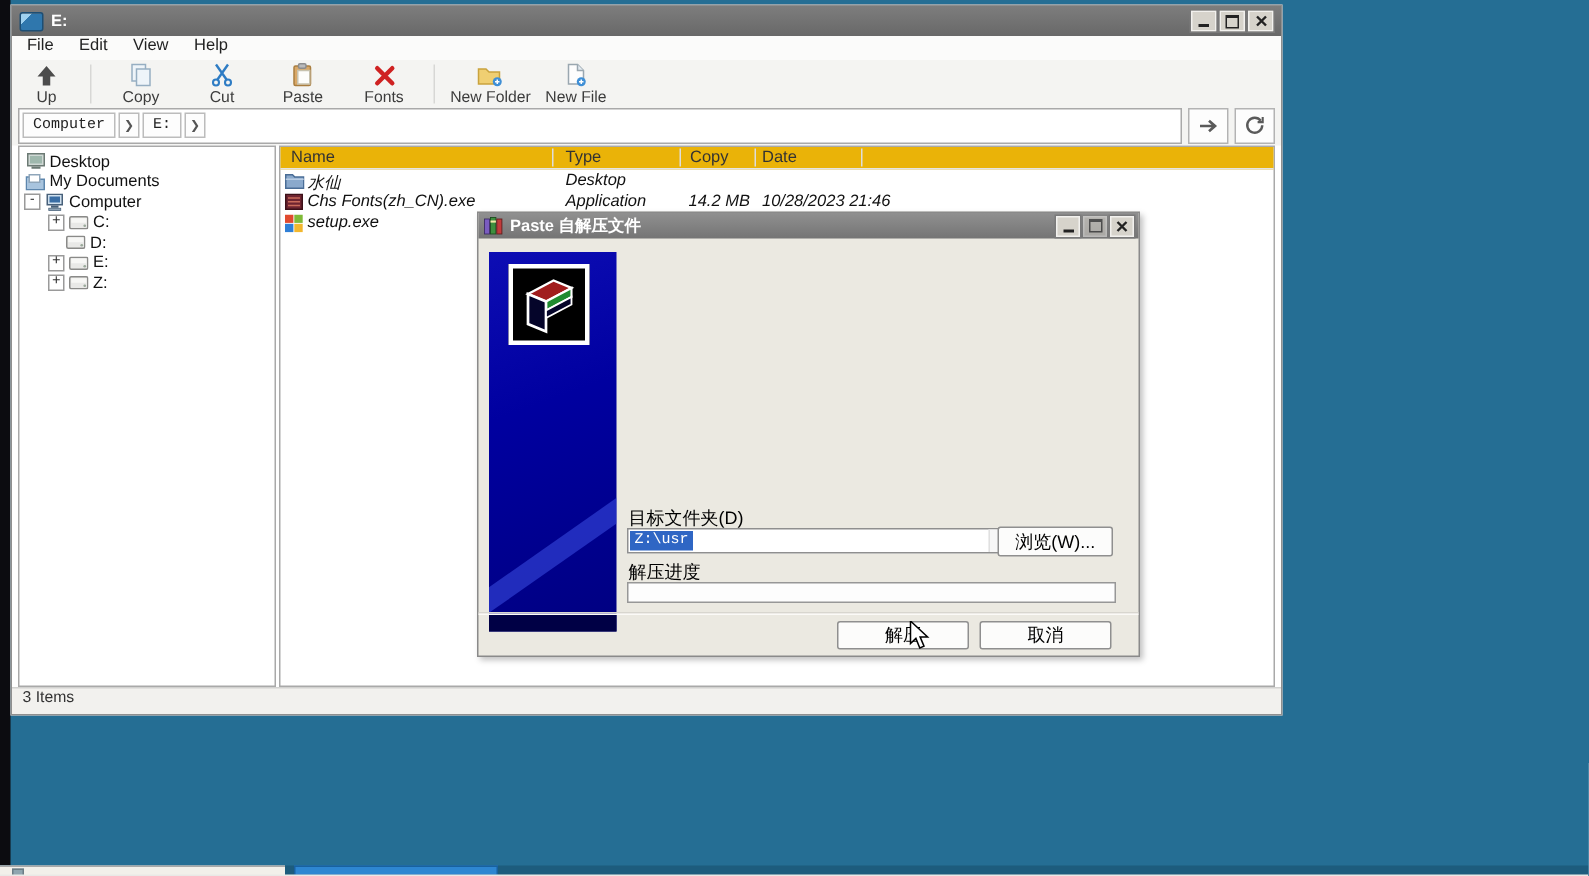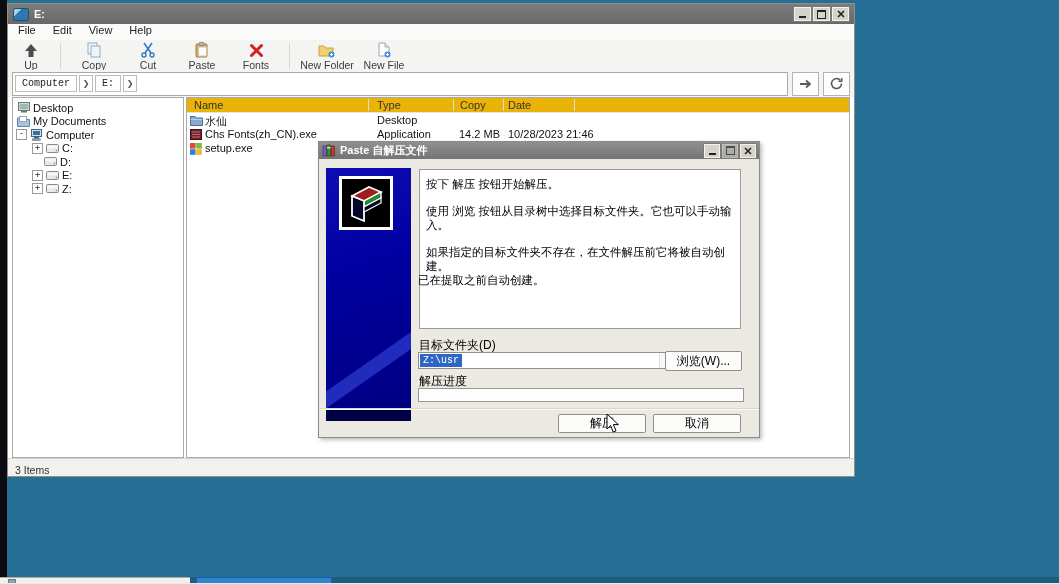--- a/index.html
+++ b/index.html
@@ -39,25 +39,25 @@
   .trow{display:flex;align-items:center;height:13.5px;white-space:nowrap;}
   .expbox{width:9px;height:9px;border:1px solid #9a9a9a;background:#fff;font-size:9px;line-height:7px;
           text-align:center;color:#333;flex:none;margin-right:3px;font-family:"DejaVu Sans Mono",monospace;}
   .expspace{width:12px;flex:none;}
   .ticon{width:13px;height:12px;flex:none;margin-right:3px;display:flex;align-items:center;justify-content:center;}
   .list-panel{left:178px;top:93px;width:664px;height:361px;border:1px solid #a9a9a9;background:#fff;
               box-sizing:border-box;font-size:11px;color:#111;}
   .lheader{position:absolute;left:0;top:0;right:0;height:14px;background:#eab308;border-bottom:1px solid #e4e4e4;
            font-size:11px;color:#333;}
   .hsep{position:absolute;top:1px;width:1px;height:12px;background:#ddd;}
-  .lrow{position:absolute;left:0;right:0;height:14px;display:block;}
+  .lrow{position:absolute;left:0;right:0;height:14px;display:block;font-style:italic;}
   .cell{position:absolute;top:0;white-space:nowrap;}
   .ficon{position:absolute;left:3px;top:1px;width:12px;height:11px;}
   .e-status{left:0;top:454px;right:0;height:17px;background:#f2f1ee;border-top:1px solid #d2d2d0;
-            font-size:10.5px;color:#333;display:flex;align-items:flex-end;padding:0 7px;}
+            font-size:10.5px;color:#333;display:flex;align-items:flex-start;padding:0 7px;}
   
   #dialog{left:318px;top:141px;width:440px;height:295px;background:#ebe9e1;border:1px solid #8a8a8a;
           box-shadow:2px 2px 4px rgba(0,0,0,.25);}
   .d-titlebar{left:0;top:0;right:0;height:17px;background:linear-gradient(#909090,#747474);
               display:flex;align-items:center;padding:0 3px;color:#fff;font-size:11px;font-weight:bold;}
   .d-titlebar .winbtns .wbtn{width:14px;height:12px;}
   .bluepanel{left:7px;top:26px;width:85px;height:253px;background:linear-gradient(160deg,#0d0db4 0%,#0000a0 40%,#000080 100%);overflow:hidden;}
   .swoosh{position:absolute;left:-20px;top:190px;width:140px;height:14px;background:rgba(60,80,230,.55);
           transform:rotate(-35deg);}
   .logo-frame{position:absolute;left:13px;top:8px;width:54px;height:54px;background:#000;border:3px solid #fff;box-sizing:border-box;}
@@ -365,26 +365,20 @@
       <div class="logo-frame">
         <svg width="48" height="48" viewBox="0 0 48 48">
           <polygon points="10,17 27,8 39,13 22,22" fill="#a11d1d" stroke="#fff" stroke-width="1.6"></polygon>
           <polygon points="22,22 39,13 39,19 22,28" fill="#1f8b2f" stroke="#fff" stroke-width="1.4"></polygon>
           <polygon points="10,17 22,22 22,42 10,37" fill="#05052a" stroke="#fff" stroke-width="1.8"></polygon>
           <polygon points="22,28 39,19 39,24 22,33" fill="#05052a" stroke="#fff" stroke-width="1.2"></polygon>
         </svg>
       </div>
     </div>
 
-    <div class="d-textbox abs">
-      <p>按下 解压 按钮开始解压。</p>
-      <p>使用 浏览 按钮从目录树中选择目标文件夹。它也可以手动输入。</p>
-      <p class="tight">如果指定的目标文件夹不存在，在文件解压前它将被自动创建。</p>
-      <p class="tight" style="margin-left:-8px">已在提取之前自动创建。</p>
-    </div>
 
     <div class="d-label abs" style="left:100px;top:195px">目标文件夹(D)</div>
 
     <div class="combo abs">
       <span class="combo-val">Z:\usr</span>
       <span class="combo-btn">
         <svg width="8" height="5" viewBox="0 0 8 5">
             <path d="M1 1 L4 4 L7 1" stroke="#6a6a6a" stroke-width="1.3" fill="none"></path>
           </svg>
       </span>

